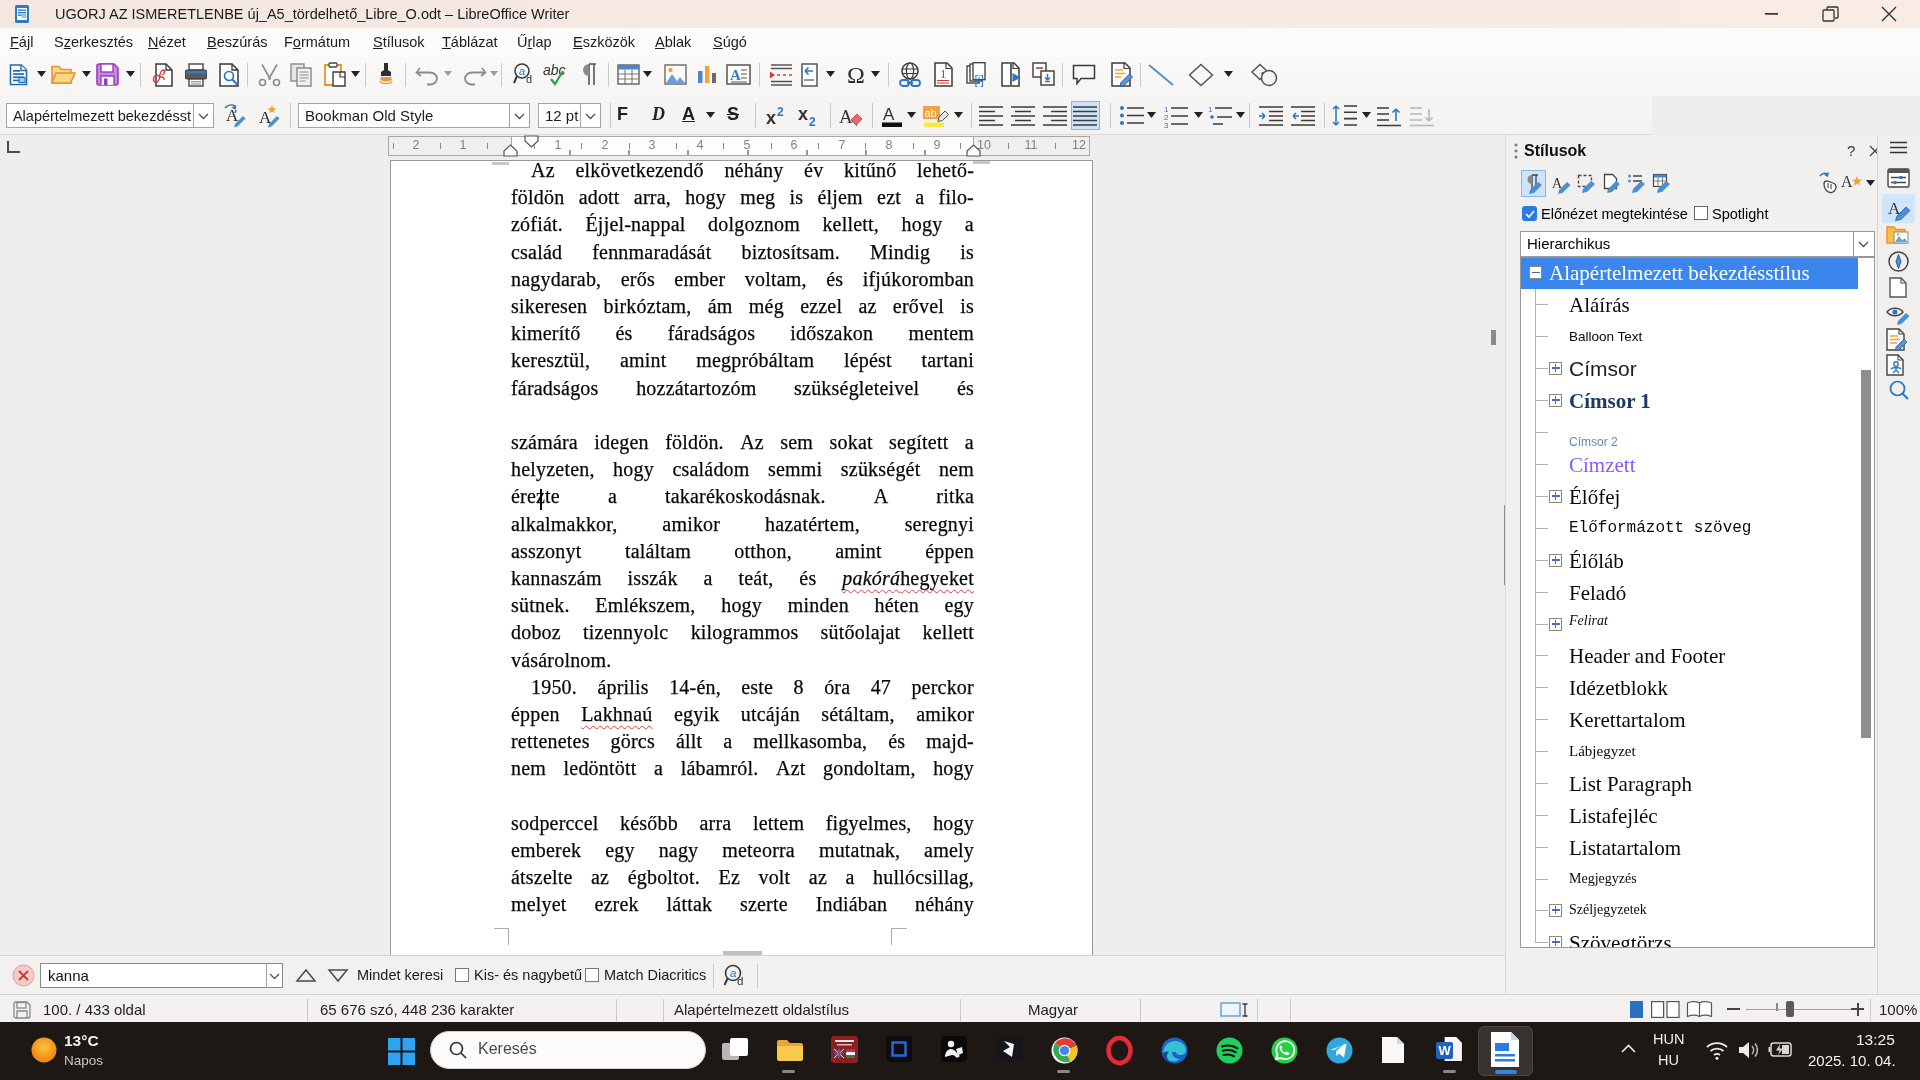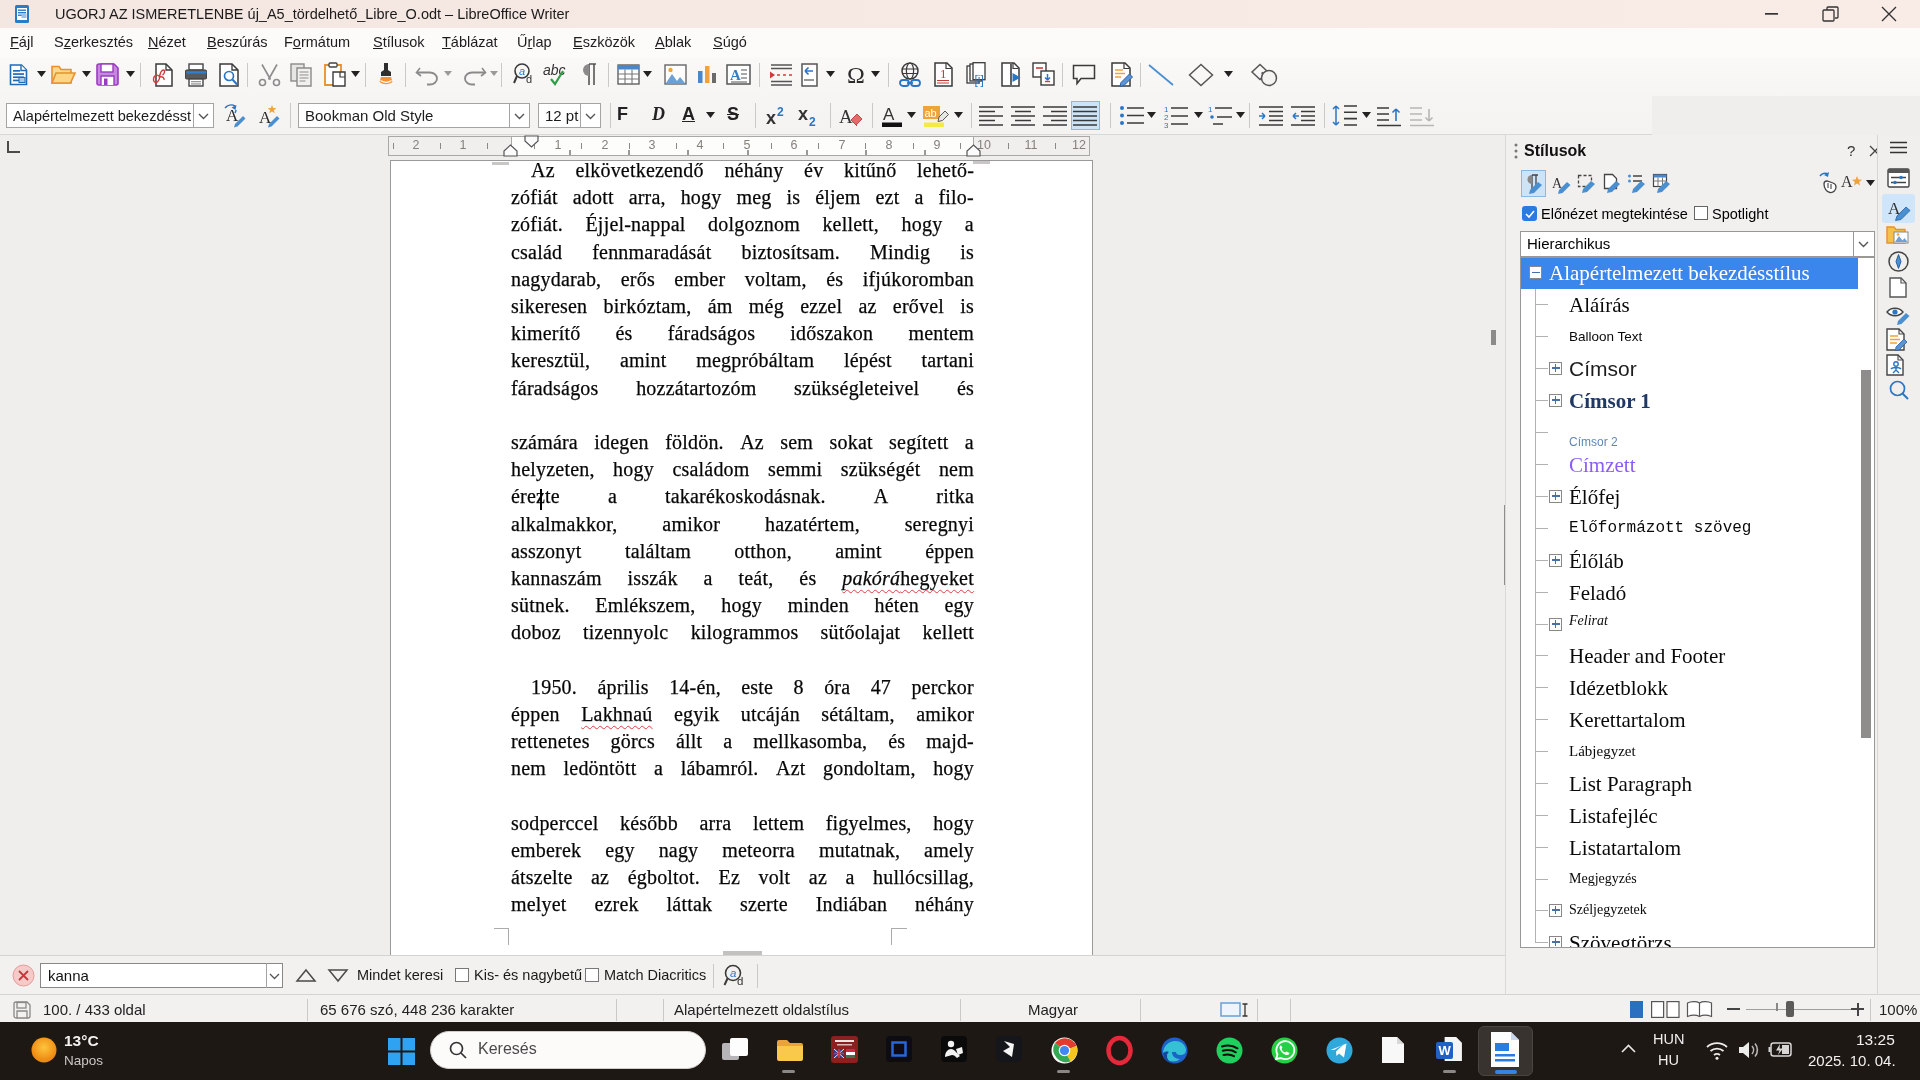--- a/index.html
+++ b/index.html
@@ -474,36 +474,37 @@
       <path d="M1 12h13V7L7.5 1 1 7z" fill="#fbfbfb" stroke="#555" stroke-width="1.2"></path>
     </svg>
 </div>
 
 <div id="docarea">
 <div id="page"></div>
 <div class="ab" style="left:492px;top:4px;width:17px;height:2.5px;background:#c9c7c5"></div>
 <div class="ab" style="left:973px;top:3px;width:17px;height:2.5px;background:#c9c7c5"></div>
 
 <div class="tl ind" style="top:6px"><s>Az</s><s>elkövetkezendő</s><s>néhány</s><s>év</s><s>kitűnő</s><s>lehető-</s></div>
-<div class="tl" style="top:33.2px"><s>zófiát</s><s>adott</s><s>arra,</s><s>hogy</s><s>meg</s><s>is</s><s>éljem</s><s>ezt</s><s>a</s><s>filo-</s></div>
+<div class="tl" style="top:33.2px"><s>földön</s><s>adott</s><s>arra,</s><s>hogy</s><s>meg</s><s>is</s><s>éljem</s><s>ezt</s><s>a</s><s>filo-</s></div>
 <div class="tl" style="top:60.4px"><s>zófiát.</s><s>Éjjel-nappal</s><s>dolgoznom</s><s>kellett,</s><s>hogy</s><s>a</s></div>
 <div class="tl" style="top:87.6px"><s>család</s><s>fennmaradását</s><s>biztosítsam.</s><s>Mindig</s><s>is</s></div>
 <div class="tl" style="top:114.8px"><s>nagydarab,</s><s>erős</s><s>ember</s><s>voltam,</s><s>és</s><s>ifjúkoromban</s></div>
 <div class="tl" style="top:142px"><s>sikeresen</s><s>birkóztam,</s><s>ám</s><s>még</s><s>ezzel</s><s>az</s><s>erővel</s><s>is</s></div>
 <div class="tl" style="top:169.2px"><s>kimerítő</s><s>és</s><s>fáradságos</s><s>időszakon</s><s>mentem</s></div>
 <div class="tl" style="top:196.4px"><s>keresztül,</s><s>amint</s><s>megpróbáltam</s><s>lépést</s><s>tartani</s></div>
 <div class="tl" style="top:223.6px"><s>fáradságos</s><s>hozzátartozóm</s><s>szükségleteivel</s><s>és</s></div>
 <div class="tl" style="top:278px"><s>számára</s><s>idegen</s><s>földön.</s><s>Az</s><s>sem</s><s>sokat</s><s>segített</s><s>a</s></div>
 <div class="tl" style="top:305.2px"><s>helyzeten,</s><s>hogy</s><s>családom</s><s>semmi</s><s>szükségét</s><s>nem</s></div>
 <div class="tl" style="top:332.4px"><s>érezte</s><s>a</s><s>takarékoskodásnak.</s><s>A</s><s>ritka</s></div>
 <div class="tl" style="top:359.6px"><s>alkalmakkor,</s><s>amikor</s><s>hazatértem,</s><s>seregnyi</s></div>
 <div class="tl" style="top:386.8px"><s>asszonyt</s><s>találtam</s><s>otthon,</s><s>amint</s><s>éppen</s></div>
 <div class="tl" style="top:414px"><s>kannaszám</s><s>isszák</s><s>a</s><s>teát,</s><s>és</s><s><span class="it sq">pakórá</span><span class="sq">hegyeket</span></s></div>
 <div class="tl" style="top:441.2px"><s>sütnek.</s><s>Emlékszem,</s><s>hogy</s><s>minden</s><s>héten</s><s>egy</s></div>
 <div class="tl" style="top:468.4px"><s>doboz</s><s>tizennyolc</s><s>kilogrammos</s><s>sütőolajat</s><s>kellett</s></div>
+<div class="tl last" style="top:495.6px"><s>vásárolnom.</s></div>
 <div class="tl ind" style="top:522.8px"><s>1950.</s><s>április</s><s>14-én,</s><s>este</s><s>8</s><s>óra</s><s>47</s><s>perckor</s></div>
 <div class="tl" style="top:550px"><s>éppen</s><s><span class="sq">Lakhnaú</span></s><s>egyik</s><s>utcáján</s><s>sétáltam,</s><s>amikor</s></div>
 <div class="tl" style="top:577.2px"><s>rettenetes</s><s>görcs</s><s>állt</s><s>a</s><s>mellkasomba,</s><s>és</s><s>majd-</s></div>
 <div class="tl" style="top:604.4px"><s>nem</s><s>ledöntött</s><s>a</s><s>lábamról.</s><s>Azt</s><s>gondoltam,</s><s>hogy</s></div>
 <div class="tl" style="top:658.8px"><s>sodperccel</s><s>később</s><s>arra</s><s>lettem</s><s>figyelmes,</s><s>hogy</s></div>
 <div class="tl" style="top:686px"><s>emberek</s><s>egy</s><s>nagy</s><s>meteorra</s><s>mutatnak,</s><s>amely</s></div>
 <div class="tl" style="top:713.2px"><s>átszelte</s><s>az</s><s>égboltot.</s><s>Ez</s><s>volt</s><s>az</s><s>a</s><s>hullócsillag,</s></div>
 <div class="tl" style="top:740.4px"><s>melyet</s><s>ezrek</s><s>láttak</s><s>szerte</s><s>Indiában</s><s>néhány</s></div>
 <div class="ab" style="left:540px;top:331px;width:1.6px;height:21px;background:#000"></div>
 <div class="ab" style="left:494px;top:770px;width:15px;height:17px;border-top:1px solid #ababab;border-right:1px solid #ababab;box-sizing:border-box"></div>

